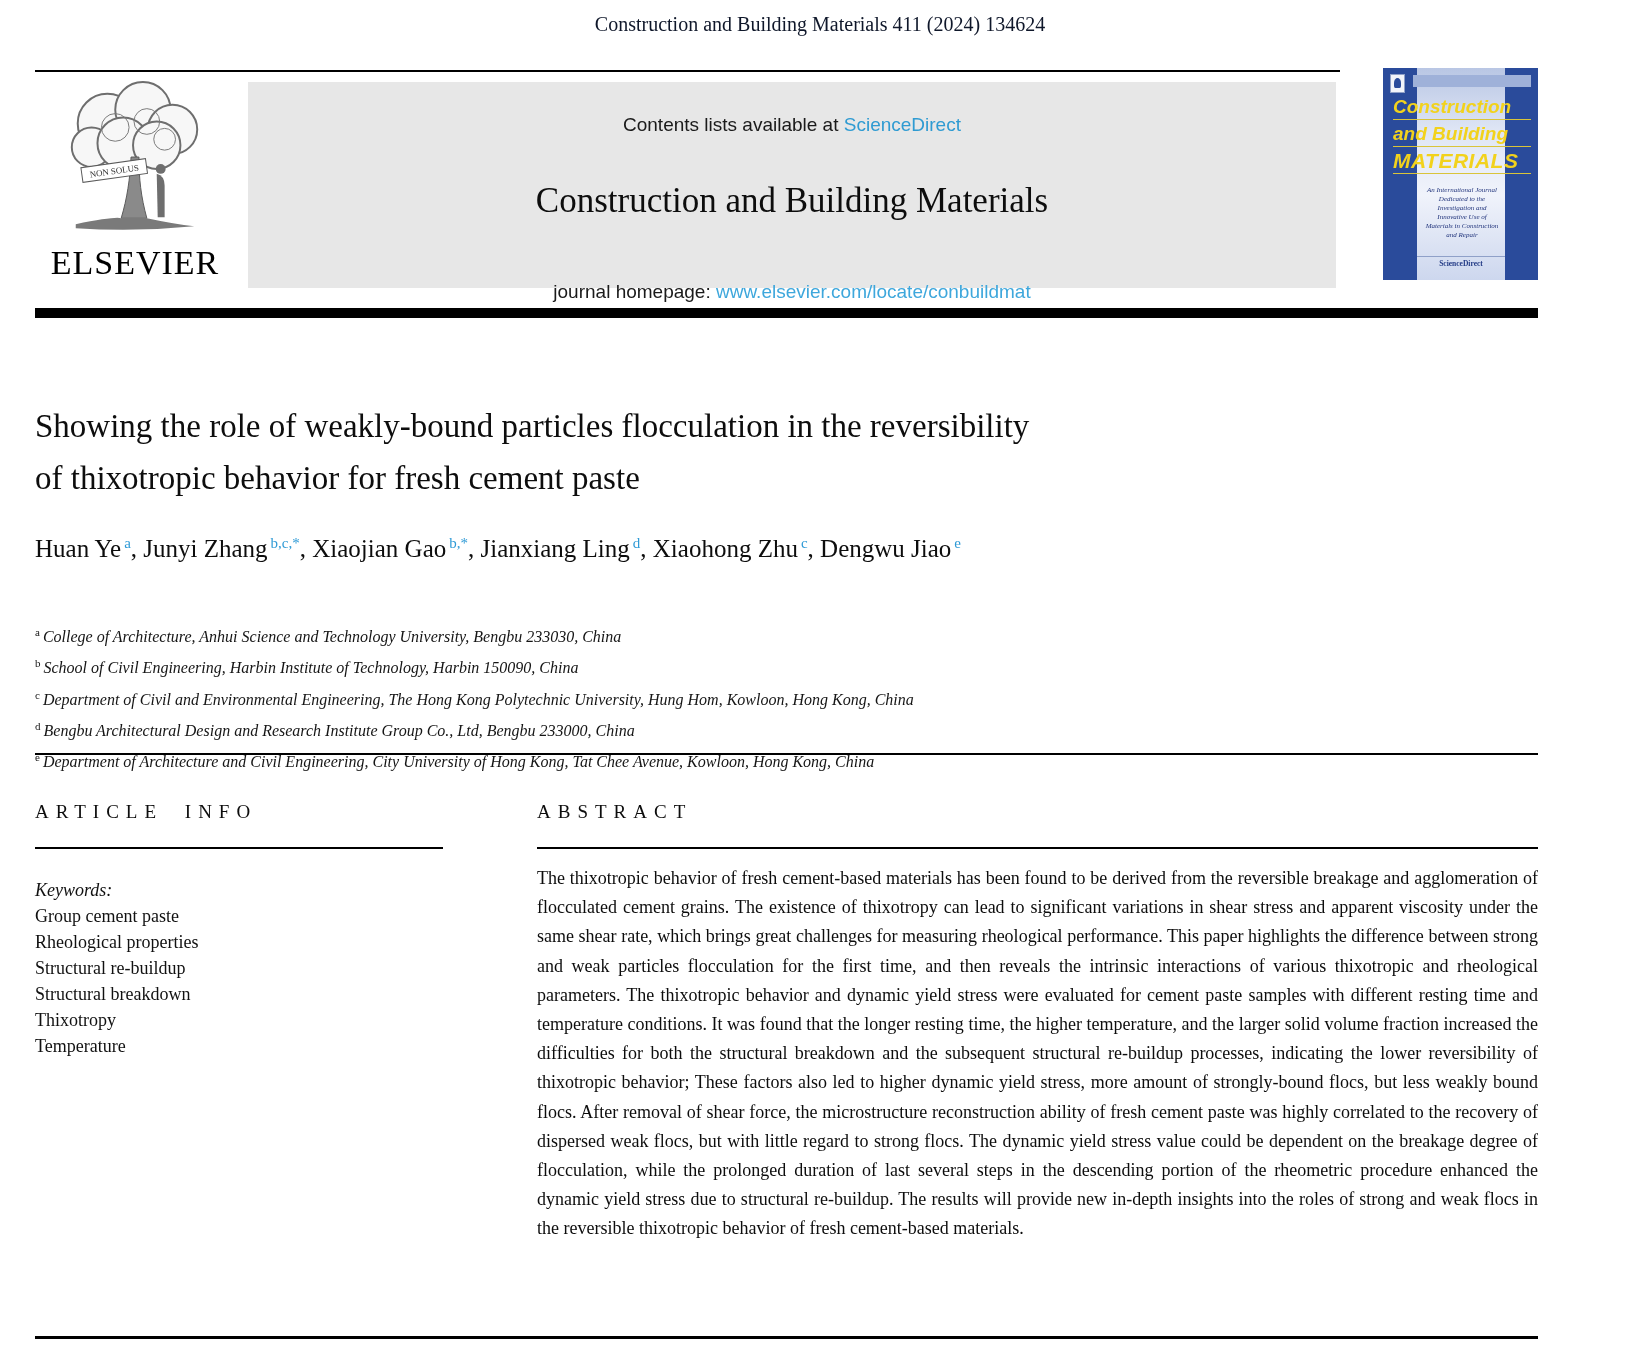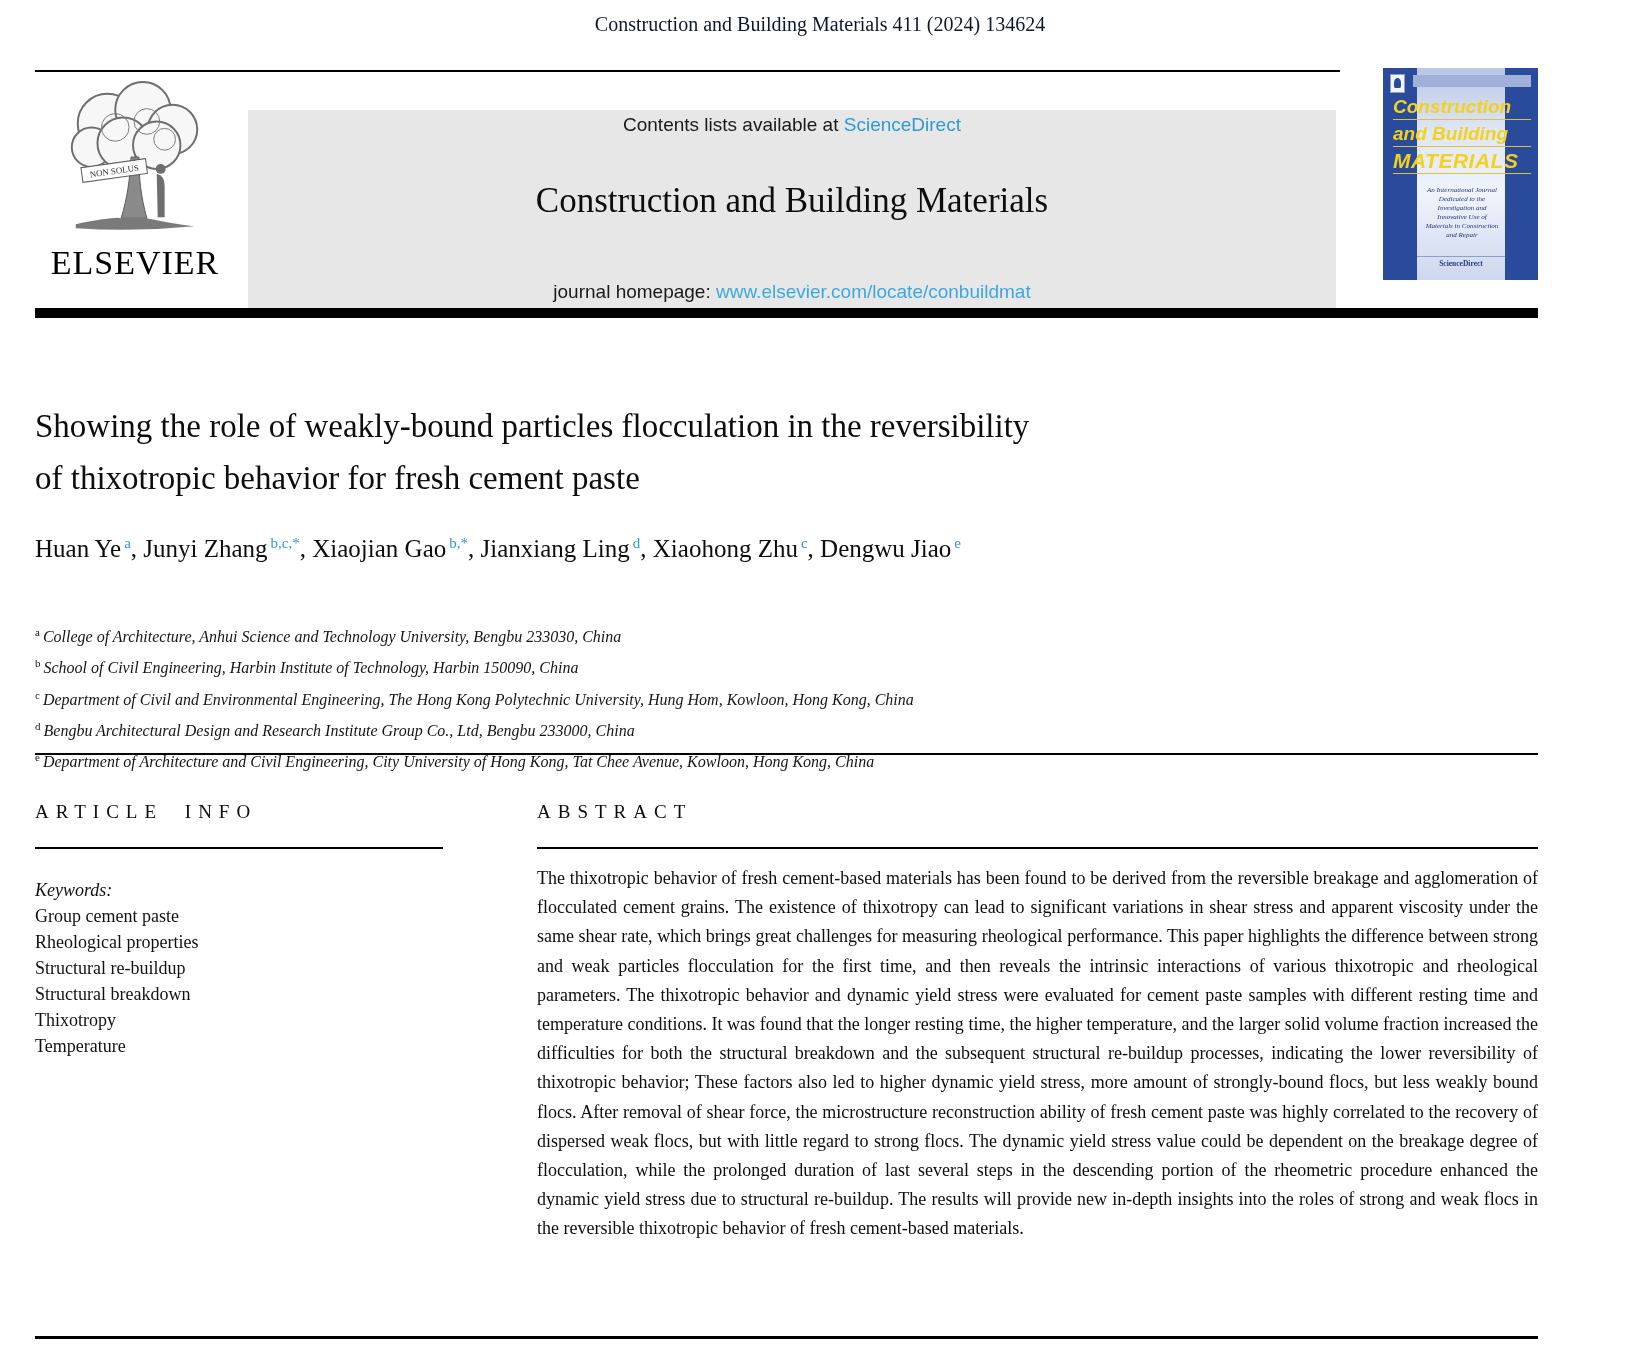--- a/index.html
+++ b/index.html
@@ -16,21 +16,21 @@
   .abs-rule   { position:absolute; left:537px; top:847px; width:1001px; height:2px; background:#000; }
   .bottom-rule{ position:absolute; left:35px; top:1336px; width:1503px; height:3px; background:#000; }
 
   
   .logo-block { position:absolute; left:35px; top:78px; width:200px; height:212px; text-align:center; }
   .logo-block svg { display:block; margin:0 auto; }
   .elsevier-word { font-size:34px; color:#000000; letter-spacing:1px; margin-top:2px; }
 
   
   .banner { position:absolute; left:248px; top:82px; width:1088px; height:206px;
-            background:#e7e7e7; text-align:center; padding-top:4px;margin-top:28px; }
+            background:#e7e7e7; text-align:center; padding-top:32px; }
   .contents-line { font-family:"Liberation Sans", sans-serif; font-size:19px; color:#1a1a1a; }
   .link-blue { color:#2f9bd2; text-decoration:none; }
   .journal-name { font-size:35px; margin-top:45px; color:#0d0d0d; }
   .homepage-line { font-family:"Liberation Sans", sans-serif; font-size:19px; margin-top:60px; color:#1a1a1a; }
   .url-blue { color:#3ea7dc; text-decoration:none; }
 
   
   .cover { position:absolute; left:1383px; top:68px; width:155px; height:212px;
            background:#2a4b9b; overflow:hidden; }
   .cover-strip { position:absolute; left:34px; top:0; width:88px; height:212px;

